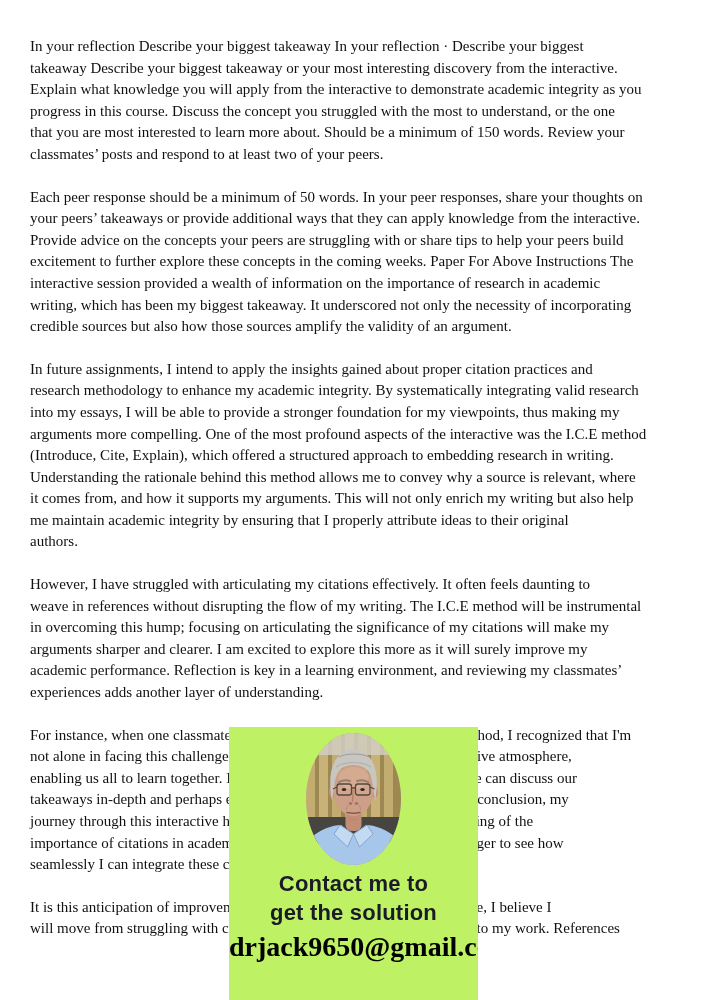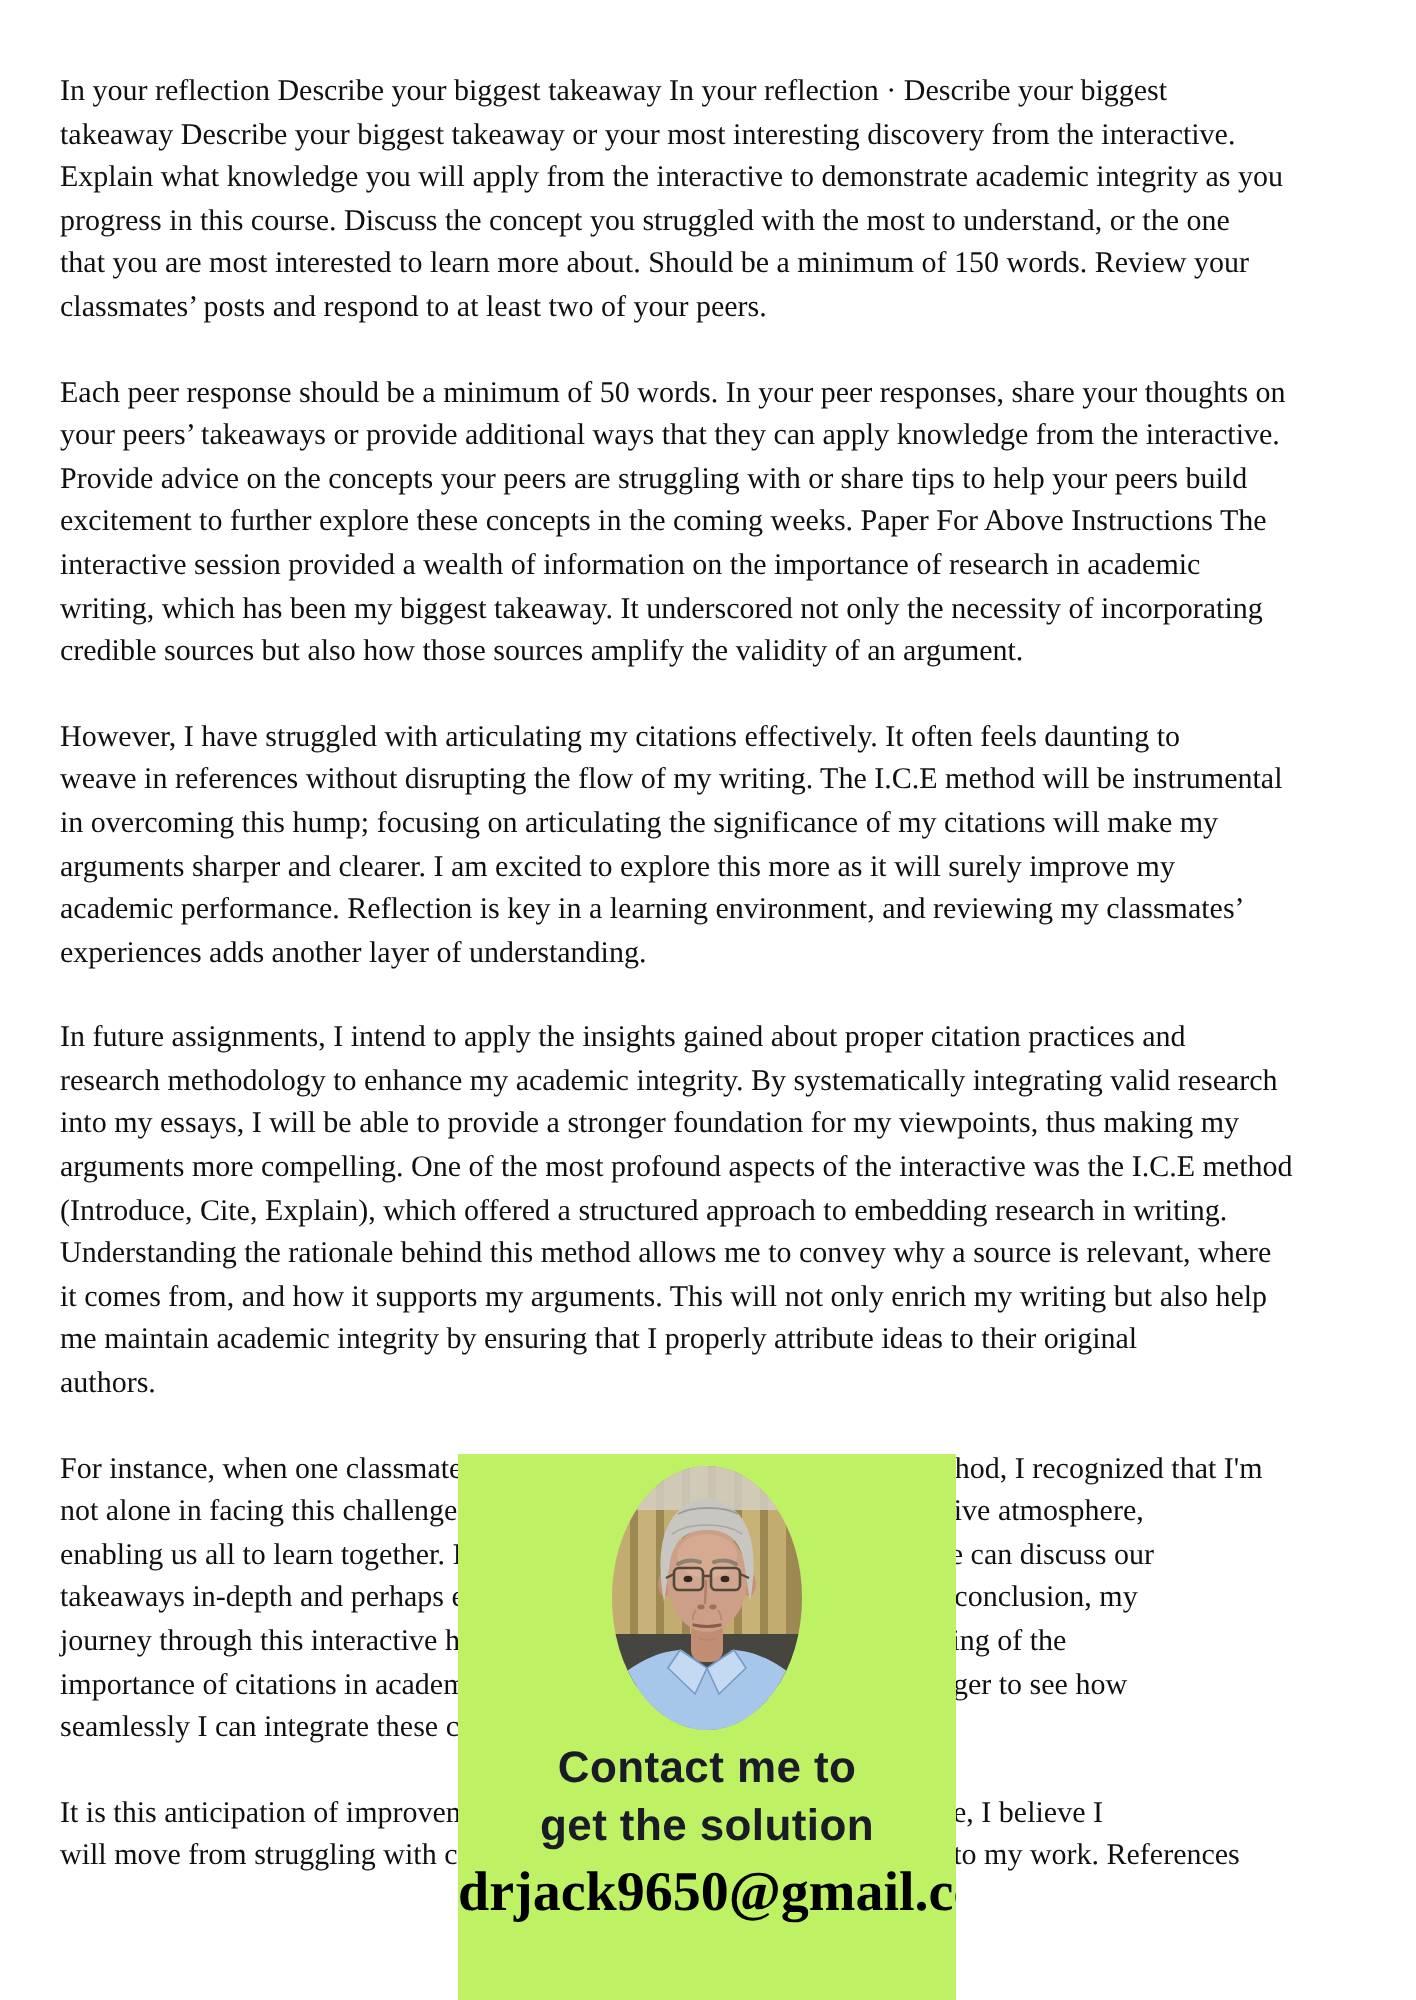--- a/index.html
+++ b/index.html
@@ -77,35 +77,35 @@
 progress in this course. Discuss the concept you struggled with the most to understand, or the one
 that you are most interested to learn more about. Should be a minimum of 150 words. Review your
 classmates’ posts and respond to at least two of your peers.</p>
     <p>Each peer response should be a minimum of 50 words. In your peer responses, share your thoughts on
 your peers’ takeaways or provide additional ways that they can apply knowledge from the interactive.
 Provide advice on the concepts your peers are struggling with or share tips to help your peers build
 excitement to further explore these concepts in the coming weeks. Paper For Above Instructions The
 interactive session provided a wealth of information on the importance of research in academic
 writing, which has been my biggest takeaway. It underscored not only the necessity of incorporating
 credible sources but also how those sources amplify the validity of an argument.</p>
-    <p>However, I have struggled with articulating my citations effectively. It often feels daunting to
-weave in references without disrupting the flow of my writing. The I.C.E method will be instrumental
-in overcoming this hump; focusing on articulating the significance of my citations will make my
-arguments sharper and clearer. I am excited to explore this more as it will surely improve my
-academic performance. Reflection is key in a learning environment, and reviewing my classmates’
-experiences adds another layer of understanding.</p>
     <p>In future assignments, I intend to apply the insights gained about proper citation practices and
 research methodology to enhance my academic integrity. By systematically integrating valid research
 into my essays, I will be able to provide a stronger foundation for my viewpoints, thus making my
 arguments more compelling. One of the most profound aspects of the interactive was the I.C.E method
 (Introduce, Cite, Explain), which offered a structured approach to embedding research in writing.
 Understanding the rationale behind this method allows me to convey why a source is relevant, where
 it comes from, and how it supports my arguments. This will not only enrich my writing but also help
 me maintain academic integrity by ensuring that I properly attribute ideas to their original
 authors.</p>
+    <p>However, I have struggled with articulating my citations effectively. It often feels daunting to
+weave in references without disrupting the flow of my writing. The I.C.E method will be instrumental
+in overcoming this hump; focusing on articulating the significance of my citations will make my
+arguments sharper and clearer. I am excited to explore this more as it will surely improve my
+academic performance. Reflection is key in a learning environment, and reviewing my classmates’
+experiences adds another layer of understanding.</p>
     <p>For instance, when one classmate shared their struggles with the I.C.E method, I recognized that I'm
 not alone in facing this challenge. Sharing experiences creates a collaborative atmosphere,
 enabling us all to learn together. I look forward to group sessions where we can discuss our
 takeaways in-depth and perhaps even tackle challenges collaboratively. In conclusion, my
 journey through this interactive has provided me with a deeper understanding of the
 importance of citations in academic writing and research methods. I am eager to see how
 seamlessly I can integrate these concepts into my future assignments.</p>
     <p>It is this anticipation of improvement that drives my learning. With practice, I believe I
 will move from struggling with citations to embedding them seamlessly into my work. References</p>
   </article>

